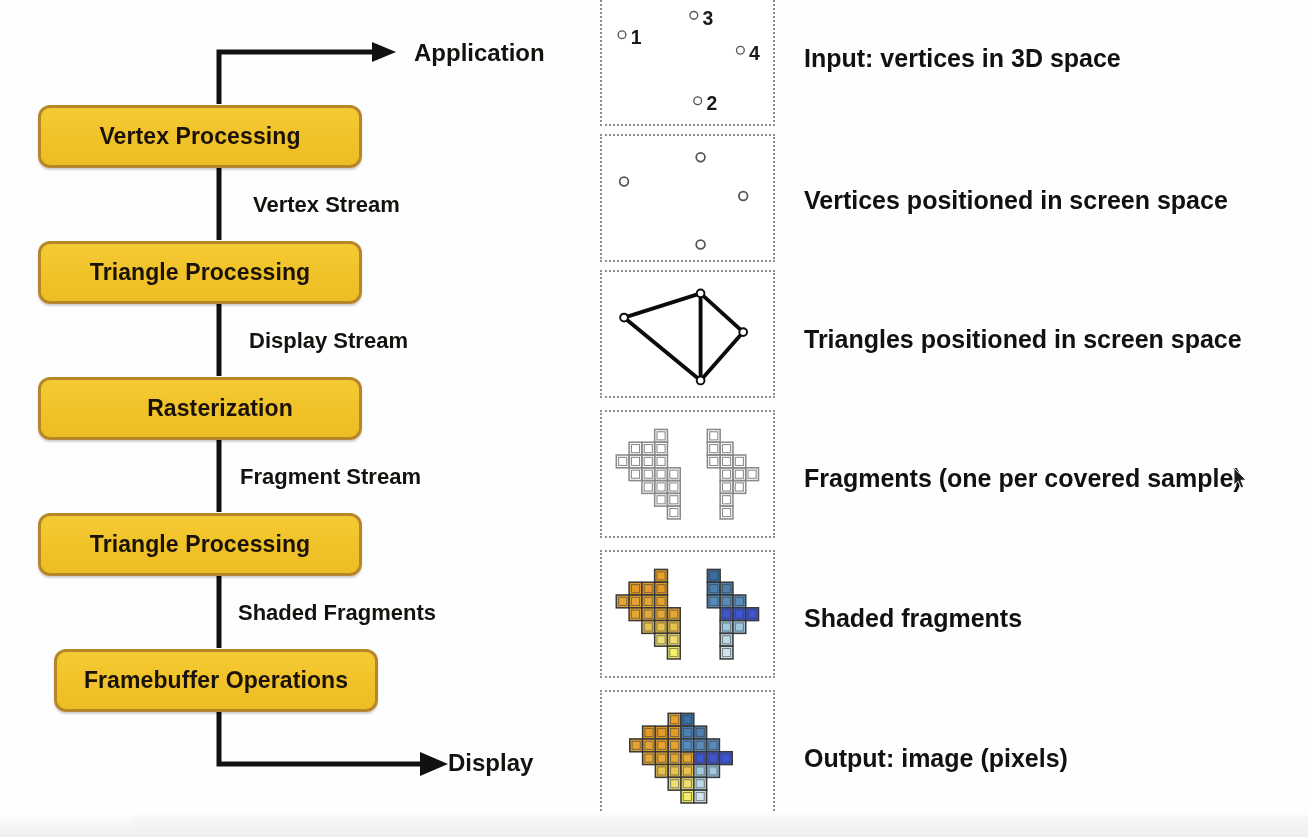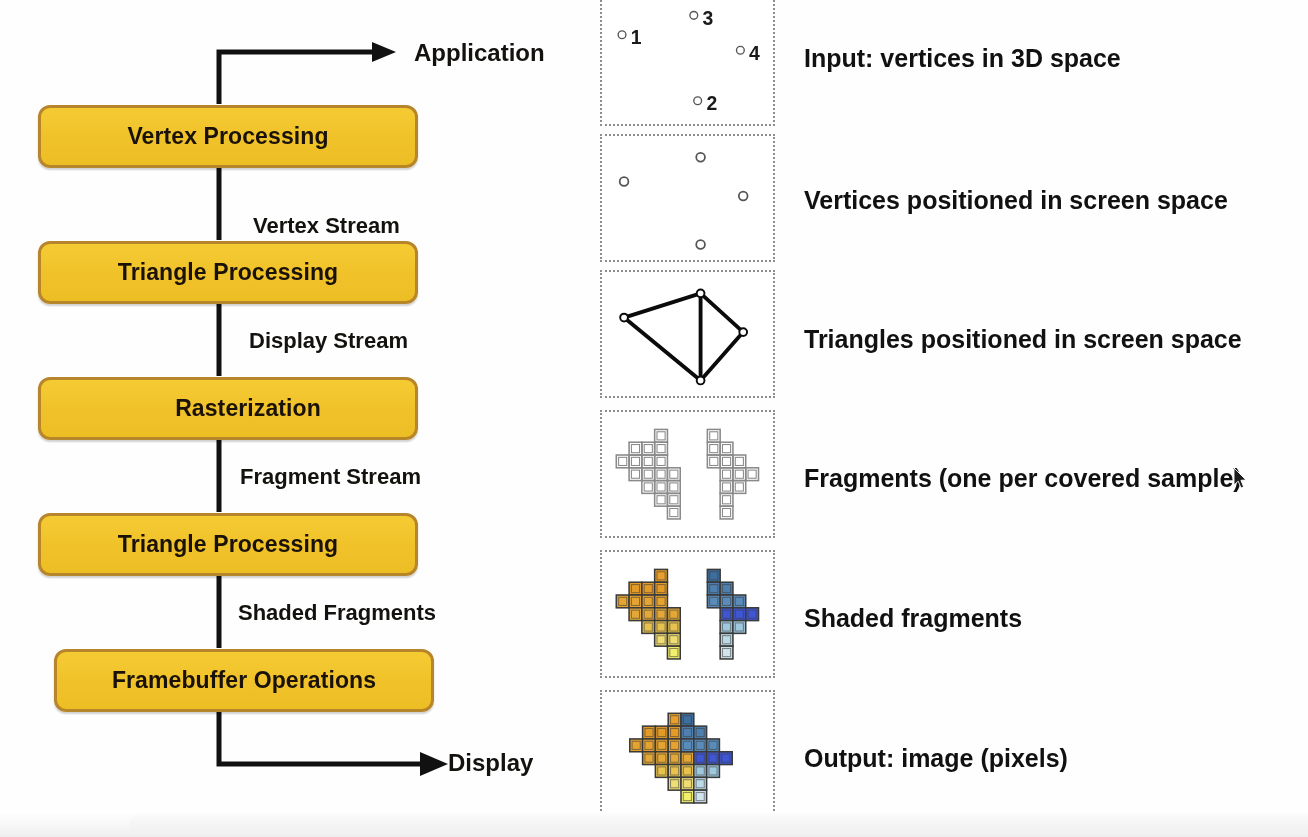--- a/index.html
+++ b/index.html
@@ -29,21 +29,21 @@
     background: linear-gradient(to bottom, rgba(255,255,255,0) 0%, #f2f2f2 100%);
     border-top-left-radius: 14px;
   }
 
   
   #flow { position: absolute; left: 0; top: 0; width: 590px; height: 837px; }
 
   .stage-box {
     position: absolute;
     left: 38px;
-    width: 380px;
+    width: 324px;
     height: 63px;
     background: linear-gradient(to bottom, #f5cb34 0%, #f1c32b 45%, #edbd24 100%);
     border: 3px solid #b8862a;
     border-radius: 12px;
     box-shadow: 0 2px 2px rgba(0,0,0,0.18);
     display: flex;
     align-items: center;
     justify-content: center;
   }
   .stage-label {
@@ -121,21 +121,21 @@
       <polygon points="448,764 420,752 420,776" fill="#111111"></polygon>
     </svg>
 
     <div class="endpoint-label" style="left:414px; top:39px;">
       <span>Application</span>
     </div>
 
     <div class="stage-box" style="top:105px;">
       <span class="stage-label">Vertex Processing</span>
     </div>
-    <div class="stream-label" style="left:253px; top:192px;margin-top:21px;">
+    <div class="stream-label" style="left:253px; top:192px;">
       <span>Vertex Stream</span>
     </div>
 
     <div class="stage-box" style="top:241px;">
       <span class="stage-label">Triangle Processing</span>
     </div>
     <div class="stream-label" style="left:249px; top:328px;">
       <span>Display Stream</span>
     </div>
 

